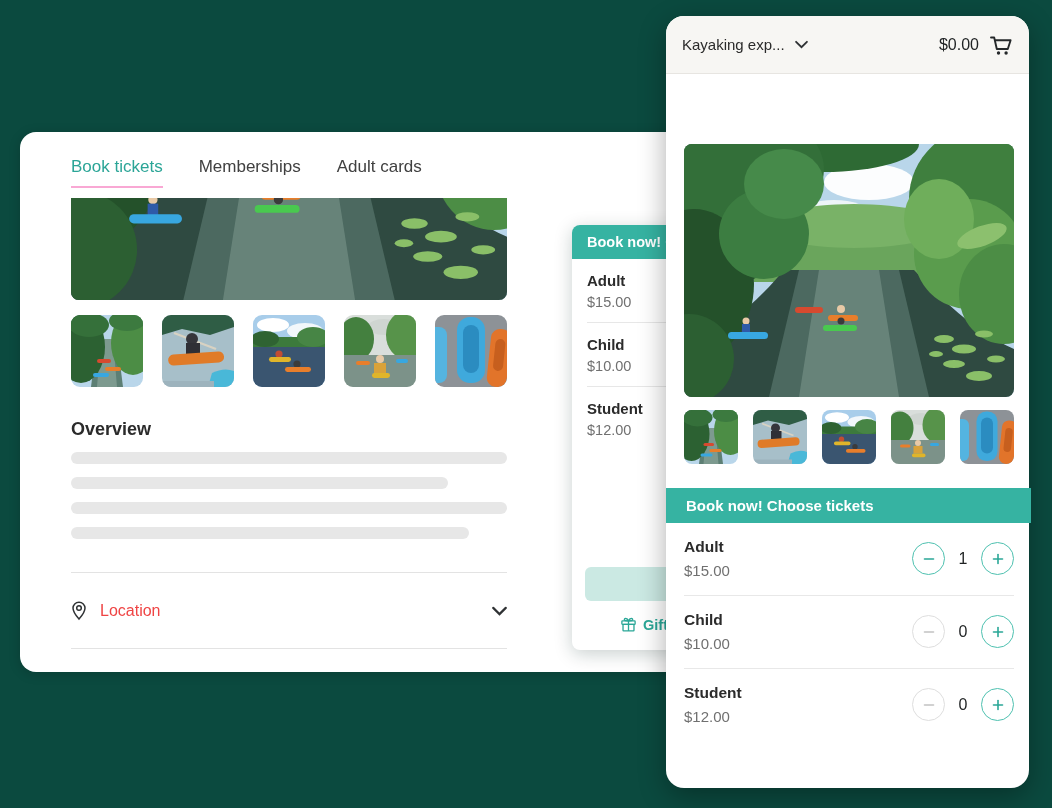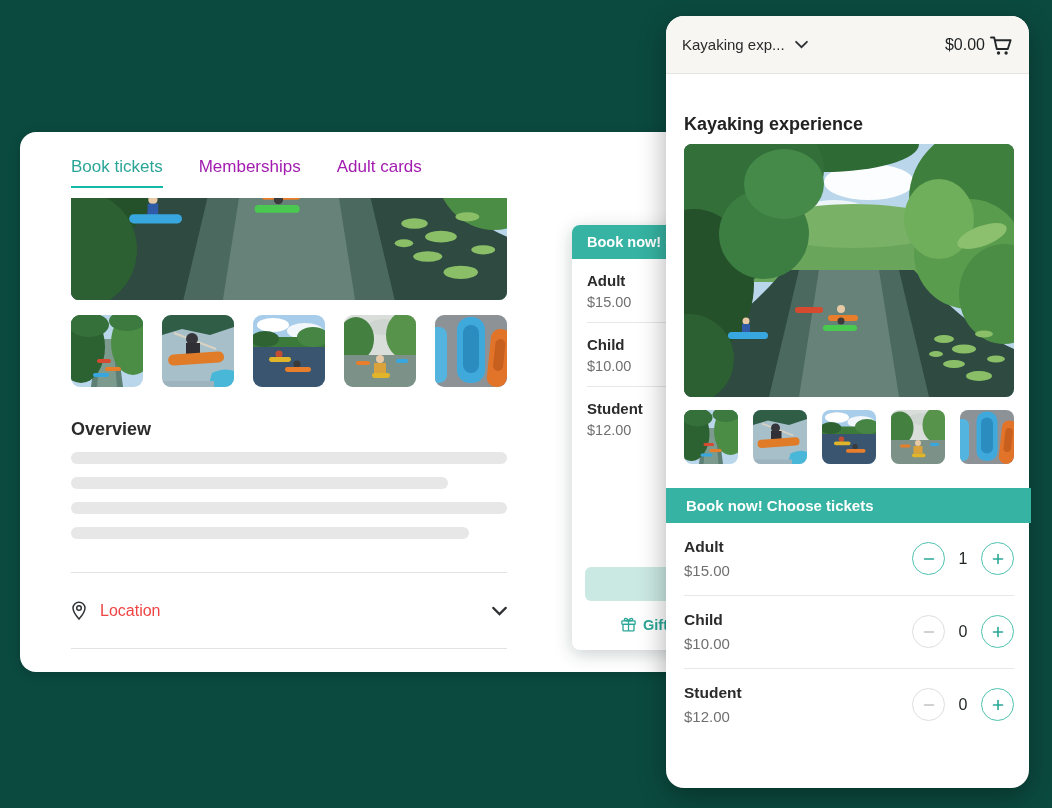--- a/index.html
+++ b/index.html
@@ -12,22 +12,22 @@
   }
   svg.defs { position:absolute; width:0; height:0; }
 
   
   .page-card {
     position:absolute; left:20px; top:132px; width:988px; height:540px;
     background:#fff; border-radius:16px; box-shadow:0 2px 12px rgba(0,0,0,.18);
     z-index:1;
   }
   .tabbar { display:flex; gap:36px; padding:25px 0 0 51px; }
-  .tab { font-size:17px; color:#a21caf; padding-bottom:9px; cursor:pointer; }
-  .tab.active { color:#2ba597; border-bottom:2px solid #14b8a6; }
+  .tab { font-size:17px; color:#404040; padding-bottom:9px; cursor:pointer; }
+  .tab.active { color:#2ba597; border-bottom:2px solid #f9a8d4; }
 
   .photo-crop {
     position:absolute; left:51px; top:66px; width:436px; height:102px;
     overflow:hidden; border-radius:0 0 8px 8px; background:#2f4a41;
   }
   .photo-crop svg { display:block; width:436px; height:334px; margin-top:-232px; }
 
   .thumbs-left { position:absolute; left:51px; top:183px; display:flex; gap:19px; }
   .thumb-lg { width:72px; height:72px; border-radius:9px; overflow:hidden; }
   .thumb-lg svg { display:block; width:72px; height:72px; }
@@ -76,21 +76,21 @@
     z-index:3;
   }
   .overlay-header {
     height:58px; background:#f7f6f3; border-radius:18px 18px 0 0;
     border-bottom:1px solid #e7e5e1;
     display:flex; align-items:center; padding:0 16px;
   }
   .product-selector { display:flex; align-items:center; gap:10px; cursor:pointer; }
   .product-selector-label { font-size:15px; color:#2b2b2b; }
   .overlay-header .spacer { flex:1; }
-  .cart-total { font-size:16px; color:#1f2223; margin-right:3px; }
+  .cart-total { font-size:16px; color:#1f2223; margin-right:9px; }
   .cart-button { display:flex; align-items:center; cursor:pointer; }
 
   .overlay-title { position:absolute; left:18px; top:98px; font-size:18px; font-weight:700; color:#222; }
 
   .overlay-photo { position:absolute; left:18px; top:128px; width:330px; height:253px; border-radius:8px; overflow:hidden; }
   .overlay-photo svg { display:block; width:330px; height:253px; }
 
   .thumbs-overlay { position:absolute; left:18px; top:394px; display:flex; gap:15px; }
   .thumb-sm { width:54px; height:54px; border-radius:8px; overflow:hidden; }
   .thumb-sm svg { display:block; width:54px; height:54px; }
@@ -332,21 +332,20 @@
     <span class="cart-total">$0.00</span>
     <div class="cart-button">
       <svg width="25" height="24" viewBox="0 0 24 24">
         <path d="M2.5,4.5 h3.2 l2.6,11.5 h11 l2.8,-8.8 H7" fill="none" stroke="#25282a" stroke-width="1.9" stroke-linejoin="round" stroke-linecap="round"></path>
         <circle cx="10" cy="20" r="1.7" fill="#25282a"></circle>
         <circle cx="17.6" cy="20" r="1.7" fill="#25282a"></circle>
       </svg>
     </div>
   </div>
 
-  <div class="overlay-title">Kayaking experience</div>
 
   <div class="overlay-photo">
     <svg viewBox="0 0 330 253">
         <use href="#river-scene"></use>
       </svg>
   </div>
 
   <div class="thumbs-overlay">
     <div class="thumb-sm">
         <svg viewBox="0 0 36 36">

